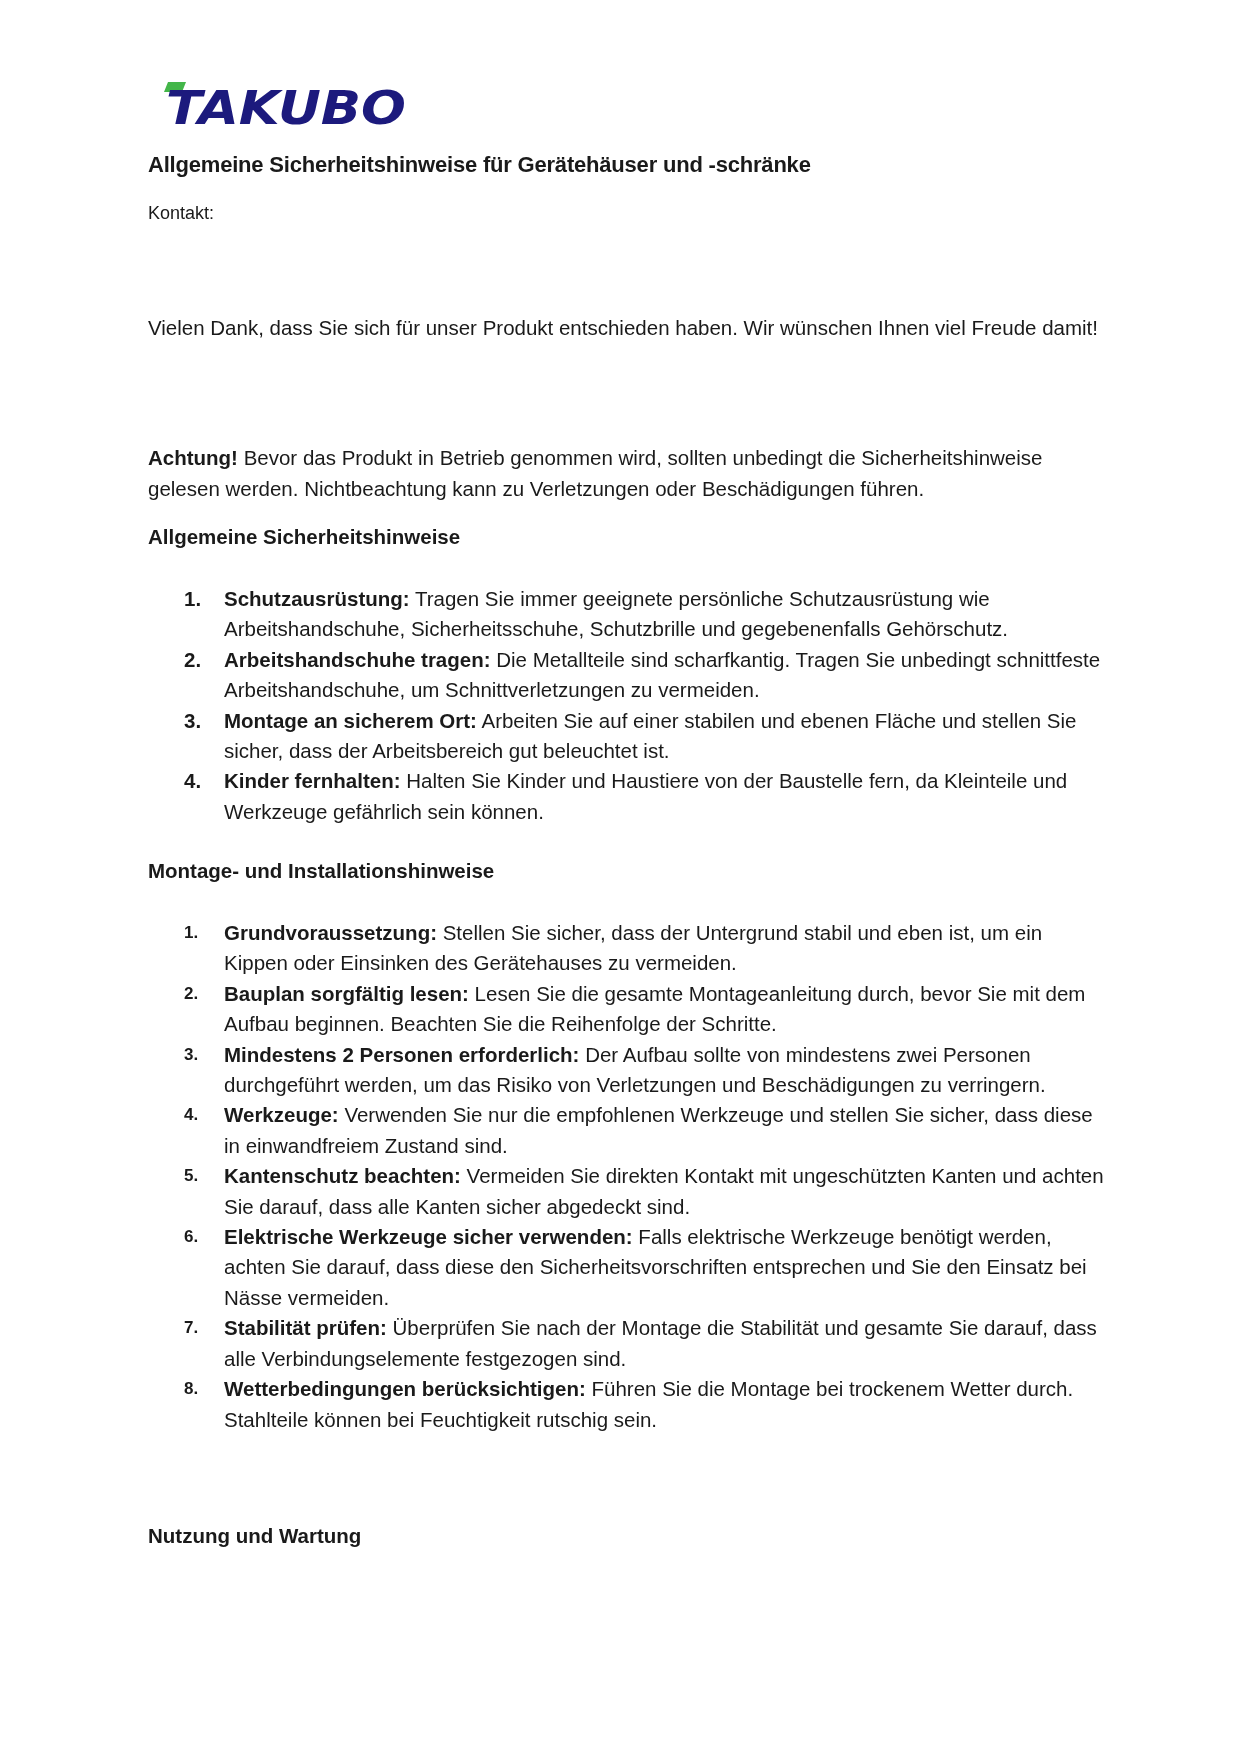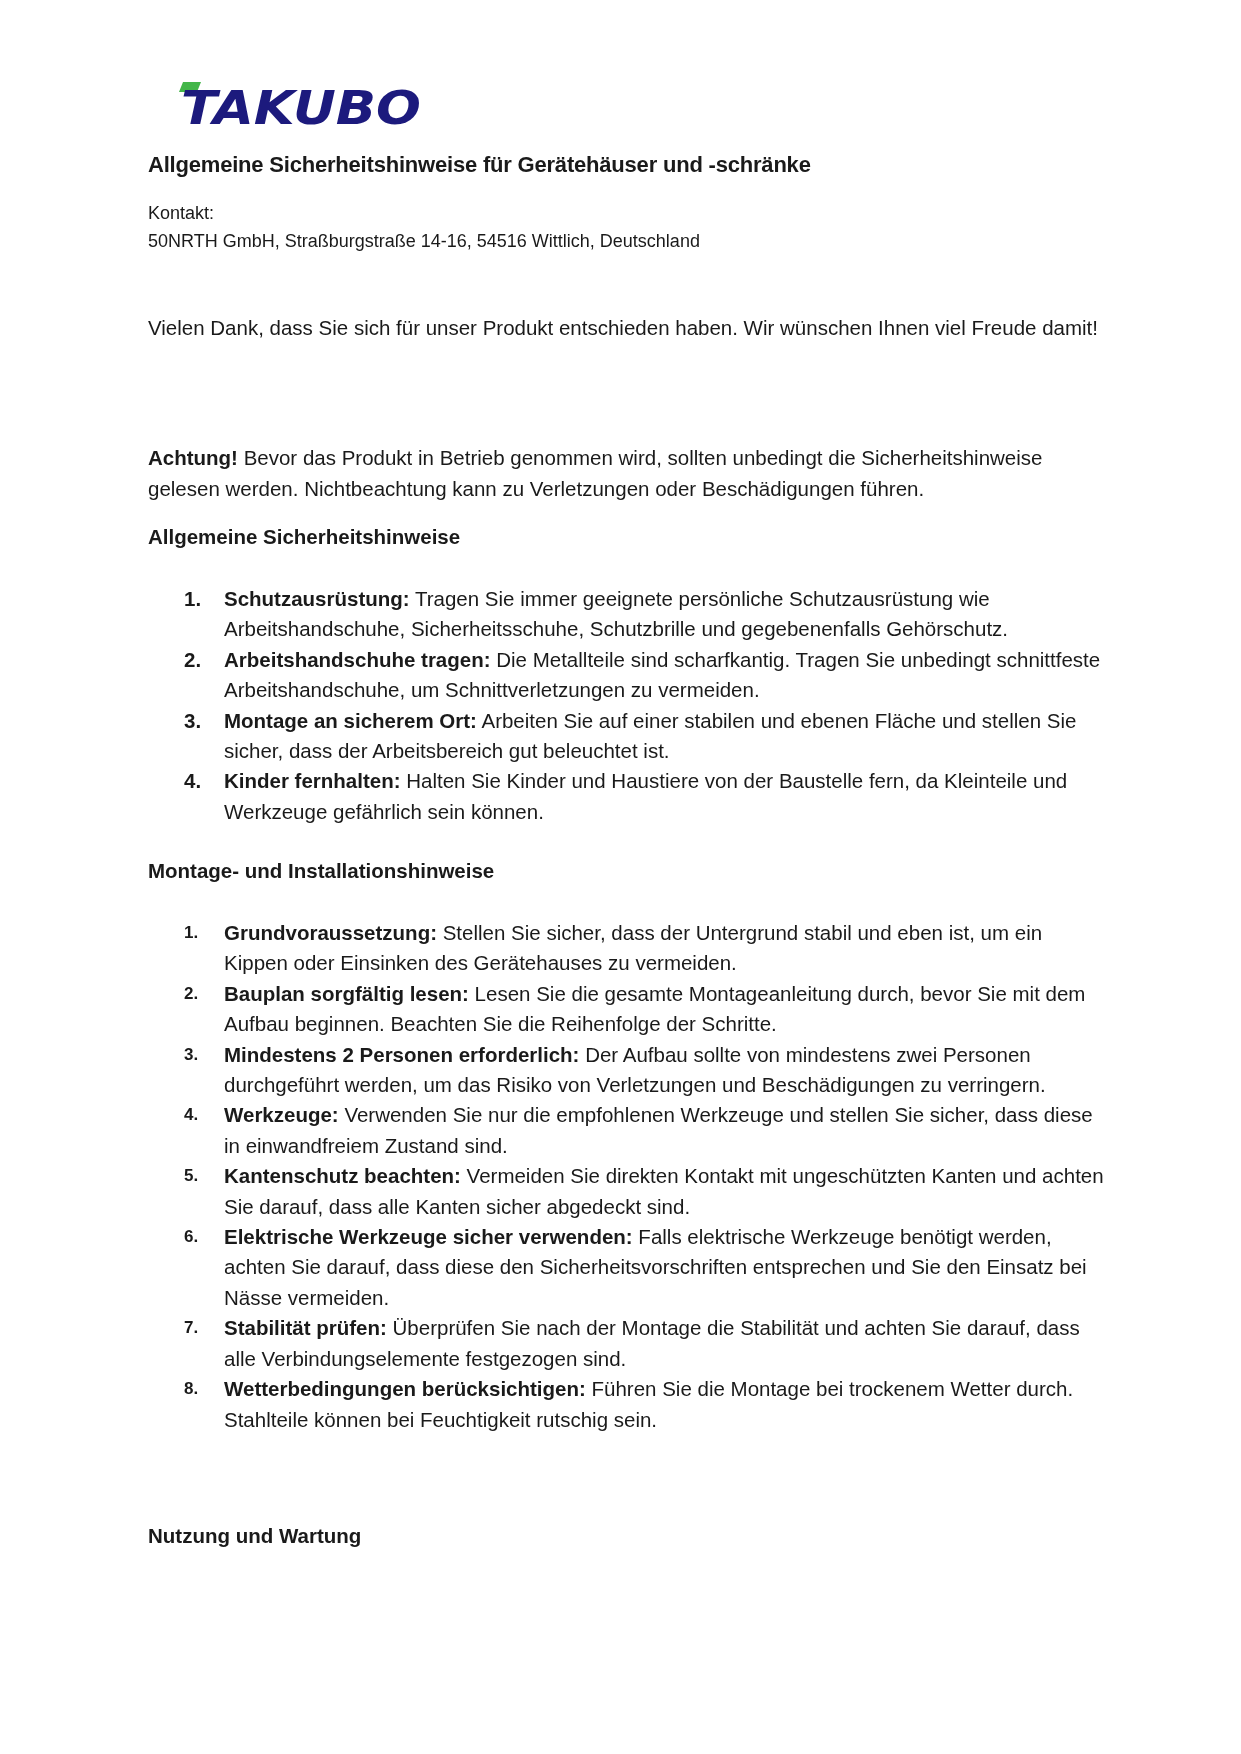--- a/index.html
+++ b/index.html
@@ -1,18 +1,18 @@
 <!DOCTYPE html>
 <html><head>
 <meta charset="utf-8">
 <style>
   html, body { margin: 0; padding: 0; background: #ffffff; }
   body { width: 1241px; height: 1754px; position: relative; overflow: hidden;
          font-family: "Liberation Sans", sans-serif; color: #1a1a1a; }
-  .logo { position: absolute; left: 177px; top: 80px; width: 248px; height: 48px; }
+  .logo { position: absolute; left: 162px; top: 80px; width: 248px; height: 48px; }
   .title { position: absolute; left: 148px; top: 152px; font-size: 22px; font-weight: bold; letter-spacing: -0.2px; white-space: nowrap; }
   .contact { position: absolute; left: 148px; top: 199px; font-size: 18px; line-height: 28px; }
   .para { position: absolute; left: 148px; width: 960px; font-size: 20.5px; line-height: 30.5px; }
   .p-thanks { top: 313px; }
   .p-warn { top: 403px; margin-top: 40px; }
   .h2 { position: absolute; left: 148px; font-size: 20.5px; font-weight: bold; }
   .h-general { top: 525px; }
   .h-mount { top: 859px; }
   .h-usage { top: 1524px; }
   ol.list { position: absolute; left: 148px; margin: 0; padding: 0; list-style: none; width: 960px; }
@@ -30,21 +30,20 @@
   <svg width="248" height="48" viewBox="0 0 248 48">
     <polygon points="6,2 24,2 20,12 2,12" fill="#43b649"></polygon>
     <text x="4" y="44" font-family="'DejaVu Sans', sans-serif" font-weight="bold" font-style="italic" font-size="46" fill="#1c1a7d" textLength="240" lengthAdjust="spacingAndGlyphs">TAKUBO</text>
   </svg>
 </div>
 
 <div class="title">Allgemeine Sicherheitshinweise für Gerätehäuser und -schränke</div>
 
 <div class="contact">
   <div>Kontakt:</div>
-  <div>50NRTH GmbH, Straßburgstraße 14-16, 54516 Wittlich, Deutschland</div>
 </div>
 
 <div class="para p-thanks">Vielen Dank, dass Sie sich für unser Produkt entschieden haben. Wir wünschen Ihnen viel Freude damit!</div>
 
 <div class="para p-warn"><b>Achtung!</b><span> Bevor das Produkt in Betrieb genommen wird, sollten unbedingt die Sicherheitshinweise gelesen werden. Nichtbeachtung kann zu Verletzungen oder Beschädigungen führen.</span></div>
 
 <div class="h2 h-general">Allgemeine Sicherheitshinweise</div>
 <ol class="list list-1">
   <li><span class="num">1.</span><b>Schutzausrüstung:</b><span> Tragen Sie immer geeignete persönliche Schutzausrüstung wie Arbeitshandschuhe, Sicherheitsschuhe, Schutzbrille und gegebenenfalls Gehörschutz.</span></li>
   <li><span class="num">2.</span><b>Arbeitshandschuhe tragen:</b><span> Die Metallteile sind scharfkantig. Tragen Sie unbedingt schnittfeste Arbeitshandschuhe, um Schnittverletzungen zu vermeiden.</span></li>
@@ -53,17 +52,17 @@
 </ol>
 
 <div class="h2 h-mount">Montage- und Installationshinweise</div>
 <ol class="list list-2">
   <li><span class="num">1.</span><b>Grundvoraussetzung:</b><span> Stellen Sie sicher, dass der Untergrund stabil und eben ist, um ein Kippen oder Einsinken des Gerätehauses zu vermeiden.</span></li>
   <li><span class="num">2.</span><b>Bauplan sorgfältig lesen:</b><span> Lesen Sie die gesamte Montageanleitung durch, bevor Sie mit dem Aufbau beginnen. Beachten Sie die Reihenfolge der Schritte.</span></li>
   <li><span class="num">3.</span><b>Mindestens 2 Personen erforderlich:</b><span> Der Aufbau sollte von mindestens zwei Personen durchgeführt werden, um das Risiko von Verletzungen und Beschädigungen zu verringern.</span></li>
   <li><span class="num">4.</span><b>Werkzeuge:</b><span> Verwenden Sie nur die empfohlenen Werkzeuge und stellen Sie sicher, dass diese in einwandfreiem Zustand sind.</span></li>
   <li><span class="num">5.</span><b>Kantenschutz beachten:</b><span> Vermeiden Sie direkten Kontakt mit ungeschützten Kanten und achten Sie darauf, dass alle Kanten sicher abgedeckt sind.</span></li>
   <li><span class="num">6.</span><b>Elektrische Werkzeuge sicher verwenden:</b><span> Falls elektrische Werkzeuge benötigt werden, achten Sie darauf, dass diese den Sicherheitsvorschriften entsprechen und Sie den Einsatz bei Nässe vermeiden.</span></li>
-  <li><span class="num">7.</span><b>Stabilität prüfen:</b><span> Überprüfen Sie nach der Montage die Stabilität und achten Sie darauf, dass alle Verbindungselemente festgezogen sind.</span></li>
+  <li><span class="num">7.</span><b>Stabilität prüfen:</b><span> Überprüfen Sie nach der Montage die Stabilität und gesamte Sie darauf, dass alle Verbindungselemente festgezogen sind.</span></li>
   <li><span class="num">8.</span><b>Wetterbedingungen berücksichtigen:</b><span> Führen Sie die Montage bei trockenem Wetter durch. Stahlteile können bei Feuchtigkeit rutschig sein.</span></li>
 </ol>
 
 <div class="h2 h-usage">Nutzung und Wartung</div>
 
 </body></html>

